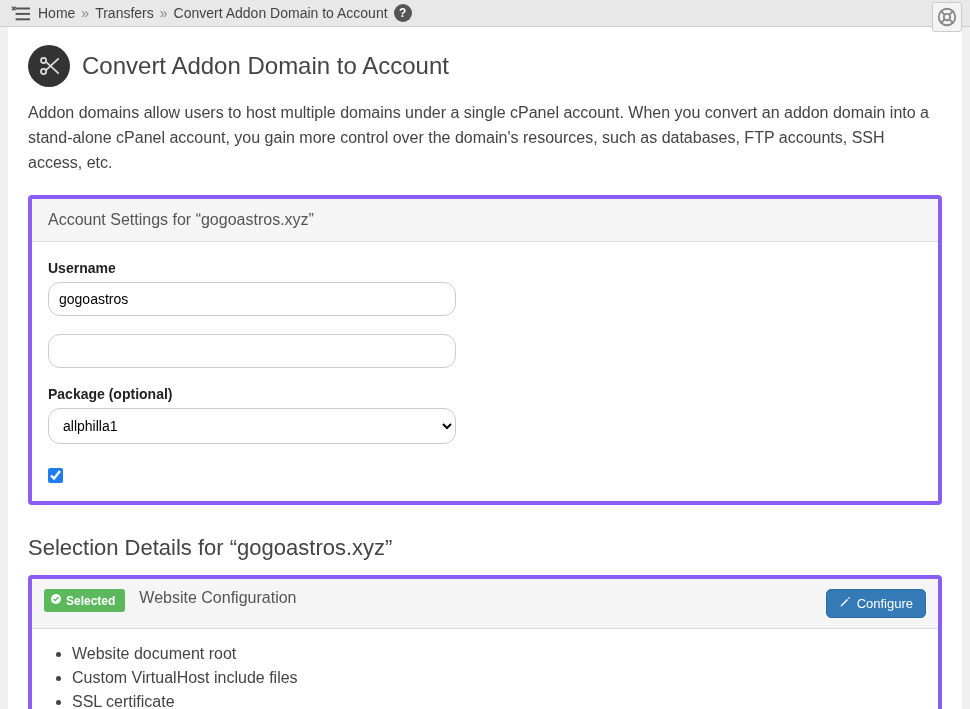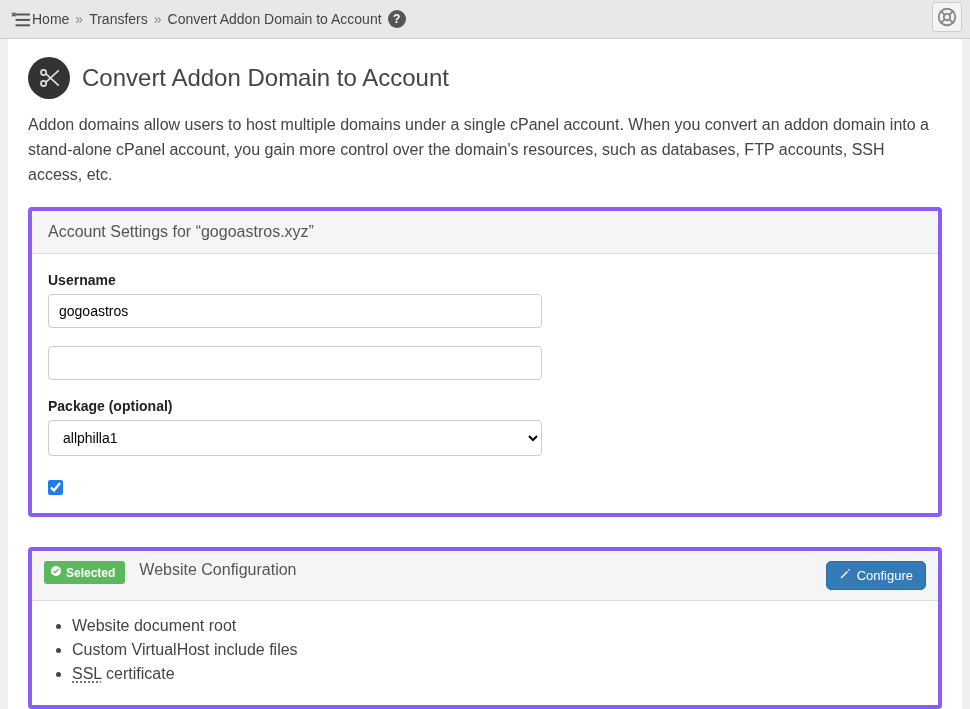--- a/index.html
+++ b/index.html
@@ -6,22 +6,23 @@
 body {
   font-family: -apple-system, BlinkMacSystemFont, "Segoe UI", Helvetica, Arial, sans-serif;
   background: #f0f0f0;
   color: #333;
   font-size: 14px;
   width: 970px;
 }
 .topbar {
   background: #e8e8e8;
   border-bottom: 1px solid #ccc;
-  padding: 10px 10px;
+  padding: 4px 10px;
   display: flex;
+  gap: 6px;
   position: relative;
 }
 .menu-icon {
   display: inline-flex;
   align-items: center;
   cursor: pointer;
 }
 .breadcrumb {
   display: flex;
   align-items: center;
@@ -78,24 +79,24 @@
   border-bottom: 1px solid #ddd;
   padding: 12px 16px;
   font-size: 16px;
   color: #555;
   border-radius: 4px 4px 0 0;
 }
 .panel-body { padding: 18px 16px; }
 .form-group { margin-bottom: 18px; }
 .form-label { display: block; font-weight: 600; margin-bottom: 6px; color: #222; font-size: 14px;}
 .form-control {
-  width: 494px;
+  width: 408px;
   padding: 8px 10px;
   border: 1px solid #ccc;
-  border-radius: 4px;
+  border-radius: 12px;
   font-size: 14px;
   background: #fff;
 }
 select.form-control { appearance: auto; height: 36px; }
 .checkbox-row { display: flex; align-items: center; gap: 8px; padding-top: 6px;}
 .checkbox-row input[type=checkbox] { width: 15px; height: 15px; accent-color: #1e7df0; }
 .section-heading { font-size: 22px; font-weight: 400; color: #444; margin-bottom: 14px; }
 .panel-header.flex { display: flex; align-items: flex-start; gap: 14px; padding: 10px 12px;}
 .badge {
   background: #5cb85c;
@@ -189,20 +190,21 @@
         <select class="form-control">
           <option>allphilla1</option>
         </select>
       </div>
       <div class="checkbox-row">
         <input type="checkbox" checked="" style="">
       </div>
     </div>
   </div>
 
+  <h2 class="section-heading">Selection Details for “gogoastros.xyz”</h2>
 
   <div class="panel">
     <div class="panel-header flex">
       <span class="badge">
         <span class="check">
           <svg width="12" height="12" viewBox="0 0 24 24">
               <circle cx="12" cy="12" r="10" fill="#fff"></circle>
               <path d="M7 12l3 3 7-7" stroke="#5cb85c" stroke-width="2.5" fill="none"></path>
             </svg>
         </span>

